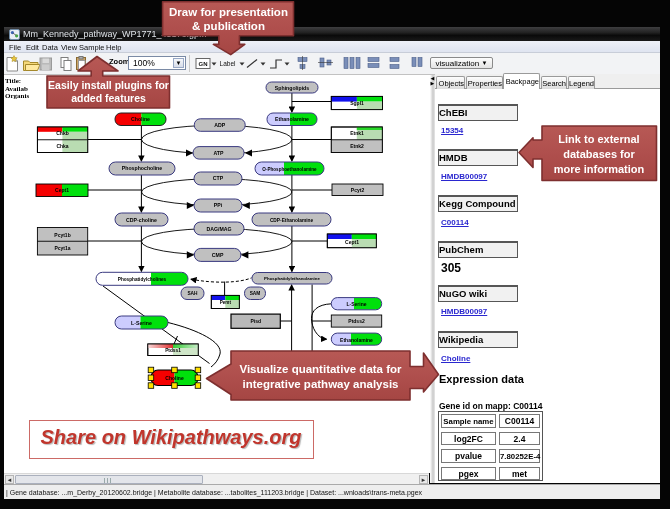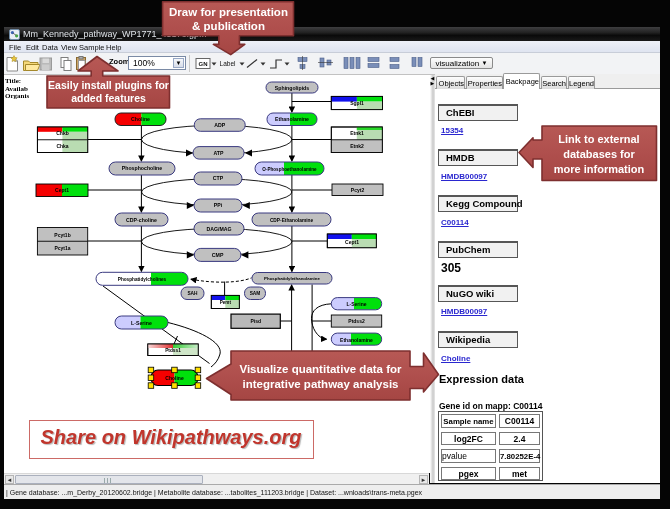--- a/index.html
+++ b/index.html
@@ -24,21 +24,21 @@
 #rightpanelbg{left:435px;top:75px;width:225px;height:408px;background:#fff;}
 
 .tab{position:absolute;top:75.5px;height:13px;font-size:7.5px;line-height:13px;text-align:right;
   color:#000;background:linear-gradient(#fdfdfd,#dcdcdc);border:1px solid #9a9a9a;border-bottom:none;
   border-radius:2px 2px 0 0;}
 .tabsel{top:73px;height:15.5px;background:#fff;z-index:3;line-height:15px;}
 #tabline{left:435px;top:88px;width:225px;height:1px;background:#9a9a9a;}
 
 .secbox{position:absolute;left:438px;width:80px;height:17px;background:#f1f1f1;
   border:1px solid #565656;border-top:2px solid #565656;font-size:9.5px;font-weight:bold;
-  line-height:14px;padding-left:7px;color:#000;white-space:nowrap;}
+  line-height:14px;padding-left:0;color:#000;white-space:nowrap;}
 .link{position:absolute;left:441px;font-size:8px;font-weight:bold;color:#2a27cf;text-decoration:underline;}
 </style>
 </head>
 <body>
 <div id="stage">
 
   <div class="abs" id="titlebar"></div>
   <div class="abs" id="titletext">Mm_Kennedy_pathway_WP1771_45176.gp...</div>
   <div class="abs" id="menubar">
     <span class="menuitem" style="left:5px">File</span>
@@ -385,21 +385,21 @@
   <div class="secbox" style="top:330.5px">Wikipedia</div>
   <div class="link" style="top:353.5px">Choline</div>
   <div class="abs" style="left:439px;top:372.5px;font-size:11px;font-weight:bold;color:#000">Expression data</div>
   <div class="abs" style="left:439px;top:400.5px;font-size:8.5px;font-weight:bold;color:#000">Gene id on mapp: C00114</div>
 
   <div class="abs" style="left:438px;top:411px;width:105px;height:70px;border:1px solid #555;background:#fff">
     <div style="position:absolute;left:2px;top:2px;width:55px;height:13.5px;border:1px solid #777;font-size:7.8px;font-weight:bold;text-align:center;line-height:13px;white-space:nowrap">Sample name</div>
     <div style="position:absolute;left:60px;top:2px;width:41px;height:13.5px;border:1px solid #777;font-size:8.5px;font-weight:bold;text-align:center;line-height:13px;white-space:nowrap">C00114</div>
     <div style="position:absolute;left:2px;top:19.5px;width:55px;height:13.5px;border:1px solid #777;font-size:8.5px;font-weight:bold;text-align:center;line-height:13px;white-space:nowrap">log2FC</div>
     <div style="position:absolute;left:60px;top:19.5px;width:41px;height:13.5px;border:1px solid #777;font-size:8.5px;font-weight:bold;text-align:center;line-height:13px;white-space:nowrap">2.4</div>
-    <div style="position:absolute;left:2px;top:37px;width:55px;height:13.5px;border:1px solid #777;font-size:8.5px;font-weight:normal;line-height:13px;white-space:nowrap">pvalue</div>
+    <div style="position:absolute;left:2px;top:37px;width:55px;height:13.5px;border:1px solid #777;font-size:8.5px;font-weight:bold;text-align:center;line-height:13px;white-space:nowrap">pvalue</div>
     <div style="position:absolute;left:60px;top:37px;width:41px;height:13.5px;border:1px solid #777;font-size:7.8px;font-weight:bold;text-align:right;line-height:13px;white-space:nowrap">7.80252E-4</div>
     <div style="position:absolute;left:2px;top:54.5px;width:55px;height:13.5px;border:1px solid #777;font-size:8.5px;font-weight:bold;text-align:center;line-height:13px;white-space:nowrap">pgex</div>
     <div style="position:absolute;left:60px;top:54.5px;width:41px;height:13.5px;border:1px solid #777;font-size:8.5px;font-weight:bold;text-align:center;line-height:13px;white-space:nowrap">met</div>
   </div>
   <div class="abs" id="hscroll"></div>
 
   <div class="abs" style="left:5px;top:474.5px;width:9px;height:9px;background:#e8e8e8;border:1px solid #b5b5b5;font-size:6px;line-height:8px;text-align:center;color:#333">◄</div>
   <div class="abs" style="left:419px;top:474.5px;width:9px;height:9px;background:#e8e8e8;border:1px solid #b5b5b5;font-size:6px;line-height:8px;text-align:center;color:#333">►</div>
   <div class="abs" style="left:15px;top:474.5px;width:188px;height:9px;background:#e3e5ea;border:1px solid #aab0bd;border-radius:1px">
     <span style="position:absolute;left:88px;top:2px;width:1px;height:5px;background:#9aa">&nbsp;</span>

